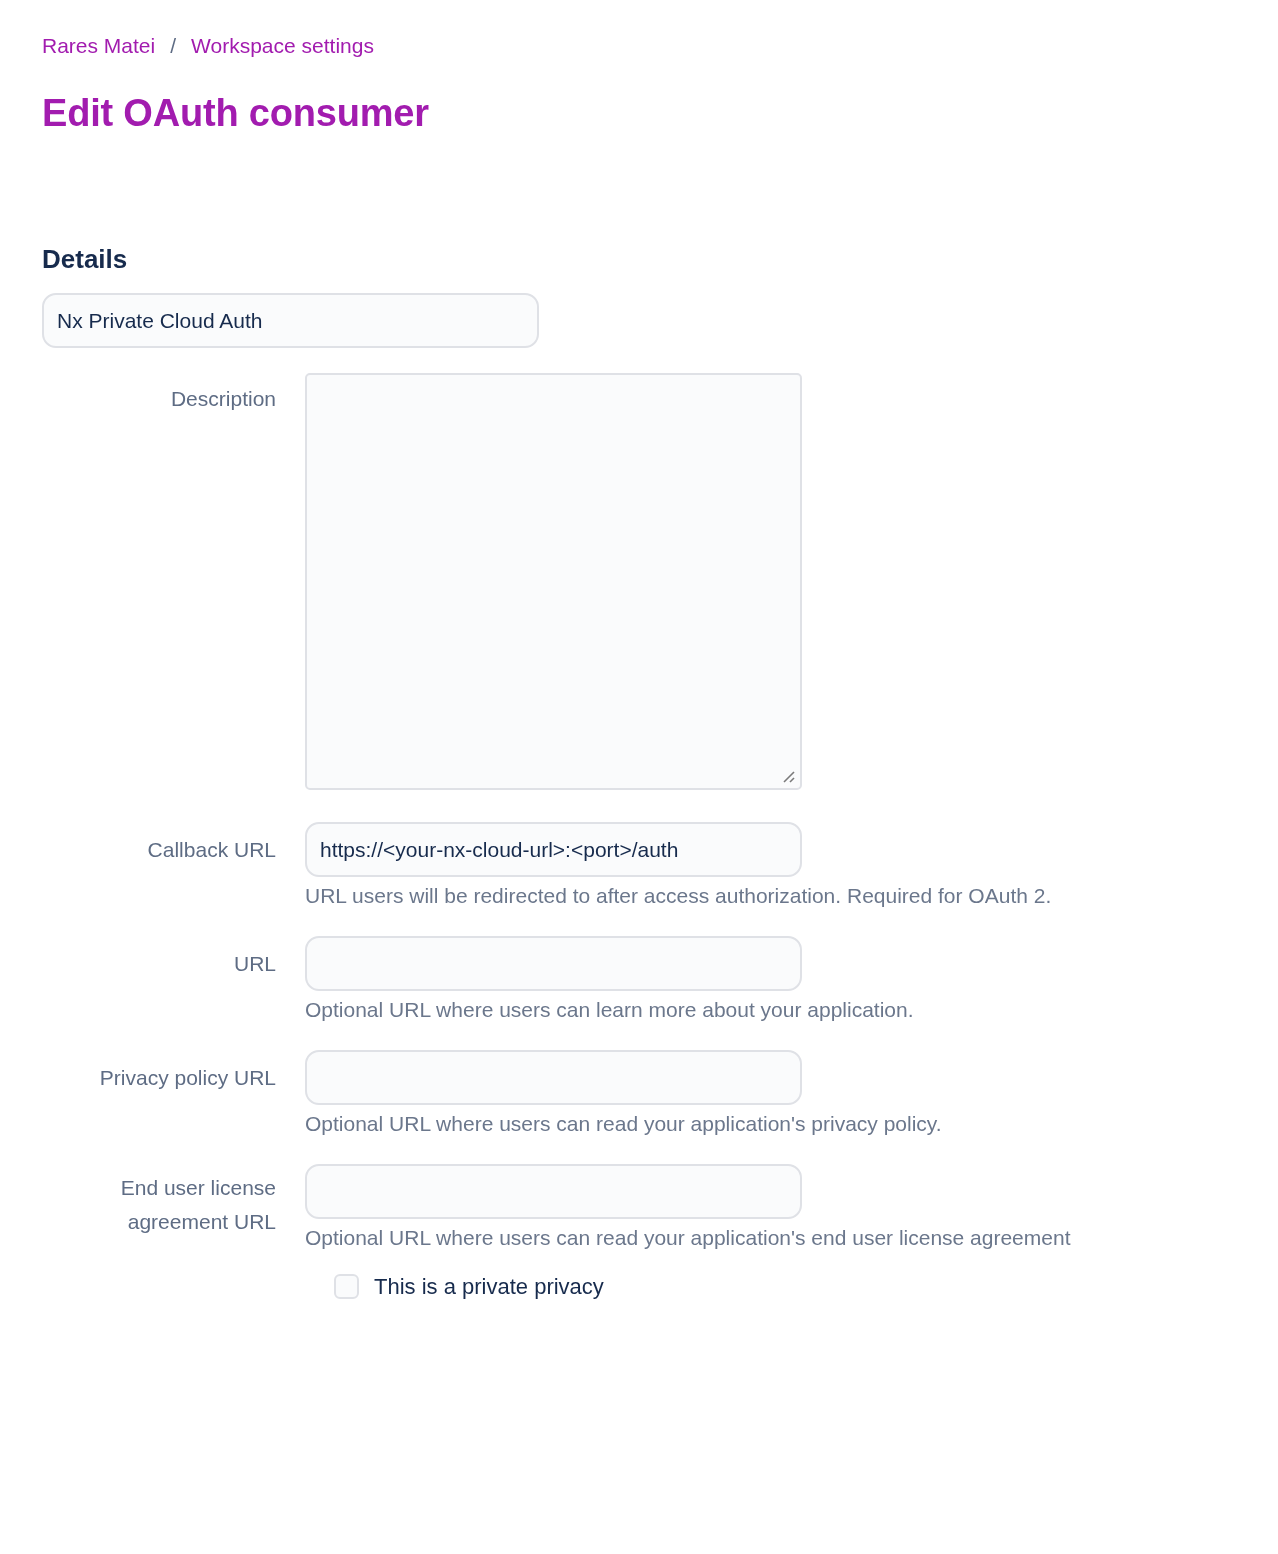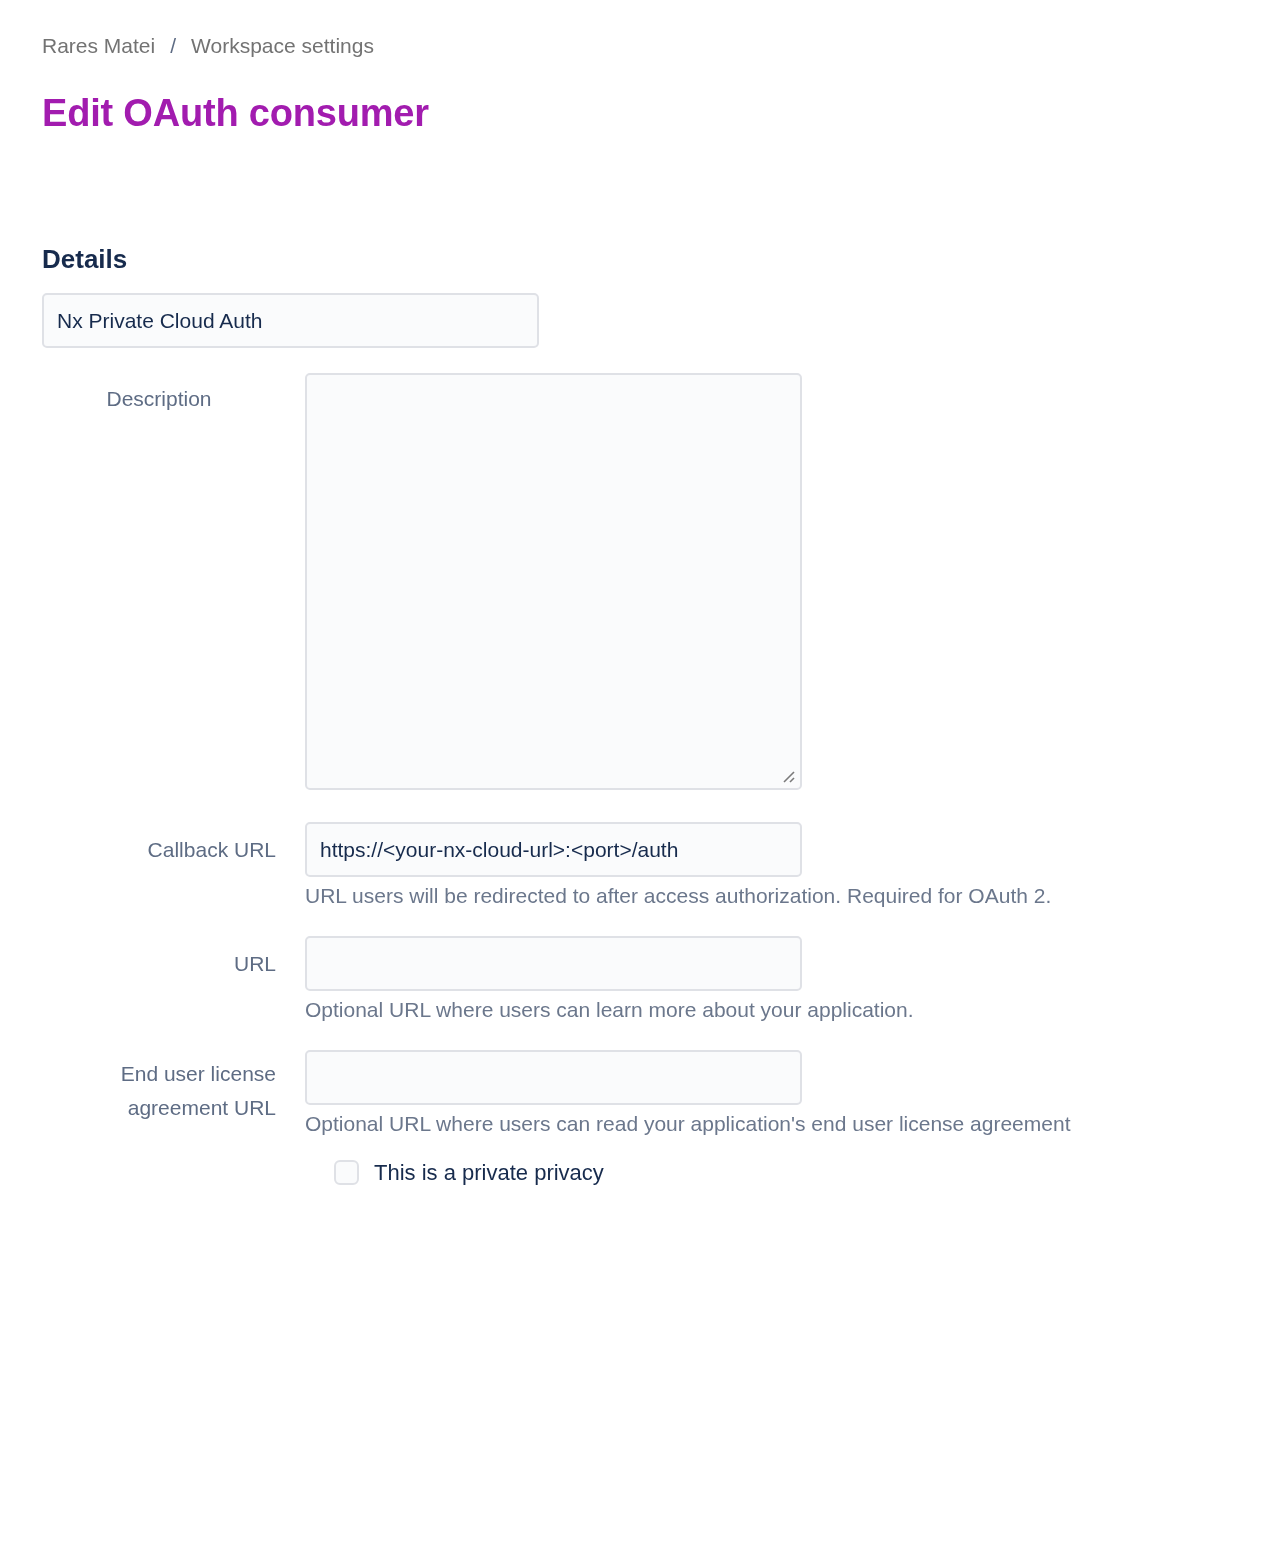--- a/index.html
+++ b/index.html
@@ -16,21 +16,21 @@
 
   
   .breadcrumb {
     font-size: 21px;
     line-height: 26px;
     color: #5E6C84;
     display: flex;
     align-items: center;
   }
   .breadcrumb a {
-    color: #737373;
+    color: #a21caf;
     text-decoration: none;
     cursor: pointer;
   }
   .breadcrumb .sep { margin: 0 15px; color: #5E6C84; }
 
   
   h1.page-title {
     margin: 31px 0 0 0;
     font-size: 38px;
     line-height: 46px;
@@ -56,40 +56,40 @@
 
   .label-col {
     width: 263px;
     flex: none;
     text-align: right;
     padding-right: 29px;
     font-size: 21px;
     color: #5E6C84;
   }
   .label-col.v-center { line-height: 55px; }
-  .label-col.v-top { line-height: 30px; padding-top: 11px; text-align: center; }
+  .label-col.v-top { line-height: 30px; padding-top: 11px; }
   .label-col.v-wrap { line-height: 34px; padding-top: 7px; }
   .label-narrow { display: inline-block; max-width: 218px; }
   .req {
     color: #DE4337;
     font-size: 19px;
     vertical-align: super;
     line-height: 0;
     margin-left: 1px;
   }
 
   .control-col { flex: 1 1 auto; min-width: 0; }
 
   input.text {
     display: block;
     width: 497px;
     height: 55px;
     padding: 0 13px;
     border: 2px solid #DFE1E6;
-    border-radius: 5px;
+    border-radius: 14px;
     background: #FAFBFC;
     font-family: "Liberation Sans", sans-serif;
     font-size: 21px;
     color: #172B4D;
     outline: none;
   }
   .textarea-wrap { position: relative; width: 497px; }
   textarea.text {
     display: block;
     width: 497px;
@@ -215,20 +215,29 @@
     <div class="row mb28">
       <div class="label-col v-center">
         <span>URL</span>
       </div>
       <div class="control-col">
         <input class="text" type="text" value="" style="">
         <div class="help">Optional URL where users can learn more about your application.</div>
       </div>
     </div>
 
+    <div class="row mb28">
+      <div class="label-col v-center">
+        <span>Privacy policy URL</span>
+      </div>
+      <div class="control-col">
+        <input class="text" type="text" value="" style="">
+        <div class="help">Optional URL where users can read your application's privacy policy.</div>
+      </div>
+    </div>
 
     <div class="row mb23">
       <div class="label-col v-wrap">
         <span class="label-narrow">End user license agreement URL</span>
       </div>
       <div class="control-col">
         <input class="text" type="text" value="" style="">
         <div class="help">Optional URL where users can read your application's end user license agreement</div>
       </div>
     </div>

